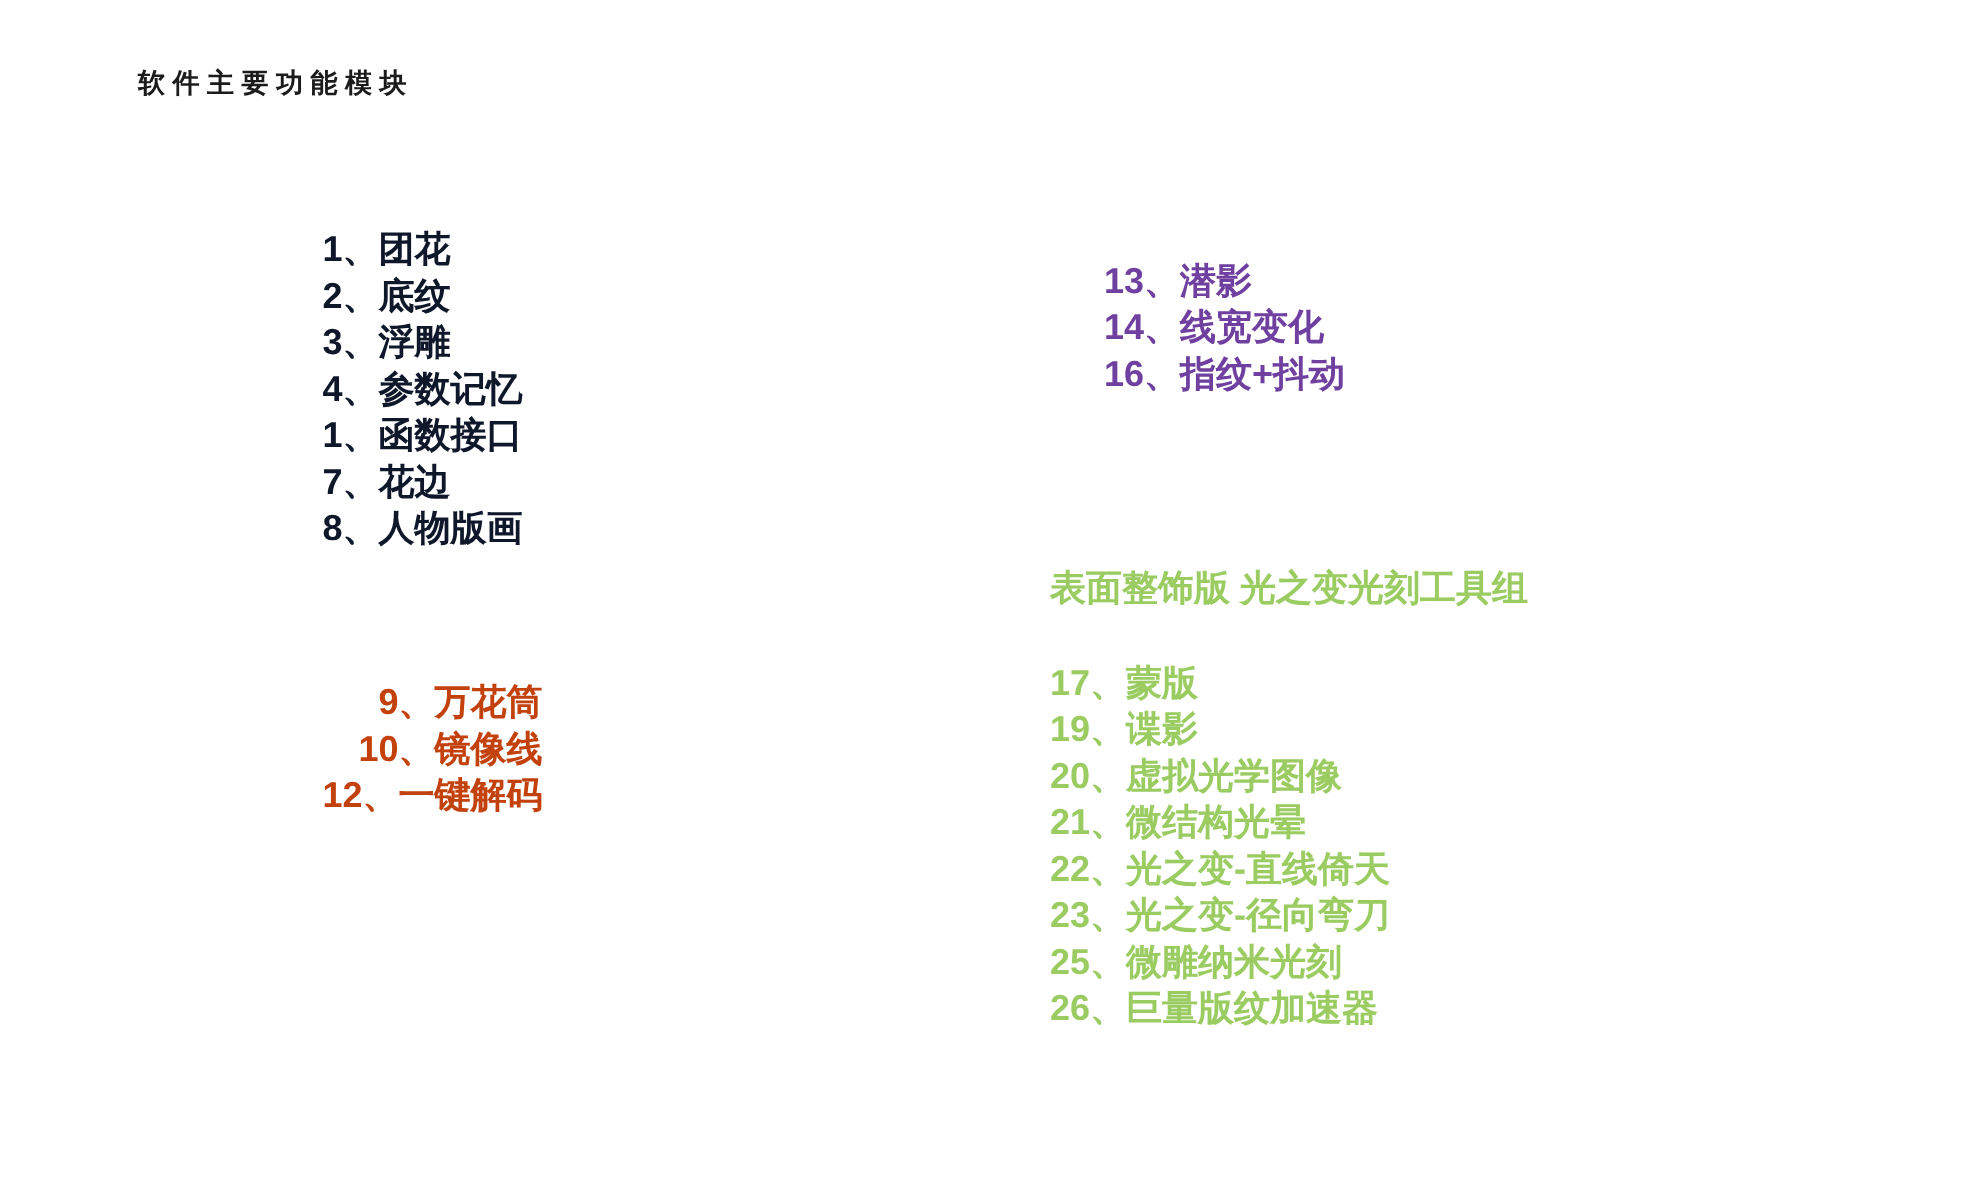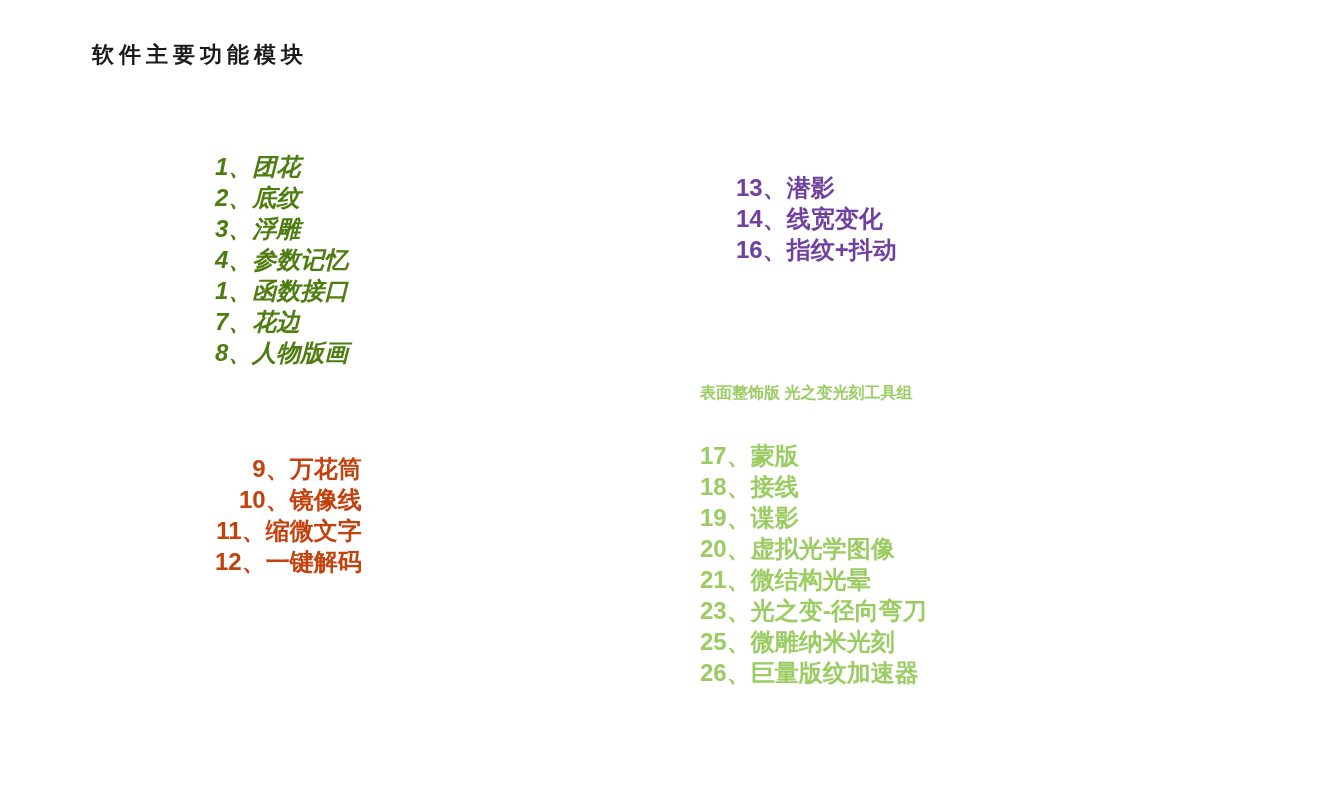--- a/index.html
+++ b/index.html
@@ -14,21 +14,21 @@
     height: 793px;
     background: #ffffff;
     overflow: hidden;
   }
   .title {
     position: absolute;
     left: 92px;
     top: 42px;
     margin: 0;
     font-family: "Liberation Serif", "DejaVu Serif", serif;
-    font-size: 22px;
+    font-size: 18px;
     font-weight: bold;
     letter-spacing: 5px;
     line-height: 26px;
     color: #1b1b1b;
     white-space: nowrap;
   }
   .list {
     position: absolute;
     margin: 0;
     padding: 0;
@@ -40,67 +40,66 @@
   }
   .group-block {
     position: absolute;
     white-space: nowrap;
   }
   .group-block .list {
     position: static;
     margin-top: 32px;
   }
   .list-header {
-    font-size: 16px;
+    font-size: 24px;
     font-weight: bold;
     line-height: 31px;
     white-space: nowrap;
   }
   .pos-basic    { left: 215px; top: 151px; }
   .pos-advanced { left: 215px; top: 453px; }
   .pos-security { left: 736px; top: 172px; }
   .pos-litho    { left: 700px; top: 377px; }
 </style>
 </head>
 <body>
 
 <div class="canvas">
 
   <h1 class="title" style="color: rgb(27, 27, 27);">软件主要功能模块</h1>
 
-  <ul class="list pos-basic" style="color: #4d7c0f; font-style: italic;">
+  <ul class="list pos-basic" style="color: #0f172a;">
       <li>1、团花</li>
       <li>2、底纹</li>
       <li>3、浮雕</li>
       <li>4、参数记忆</li>
       <li>1、函数接口</li>
       <li>7、花边</li>
       <li>8、人物版画</li>
     </ul>
 
   <ul class="list pos-advanced" style="color: #c2410c; text-align: right;">
       <li>9、万花筒</li>
       <li>10、镜像线</li>
-      <li>11、缩微文字</li>
       <li>12、一键解码</li>
     </ul>
 
   <ul class="list pos-security" style="color: rgb(112, 64, 160);">
       <li>13、潜影</li>
       <li>14、线宽变化</li>
       <li>16、指纹+抖动</li>
     </ul>
 
   <div class="group-block pos-litho" style="color: rgb(154, 204, 98);">
     <div class="list-header">表面整饰版 光之变光刻工具组</div>
     <ul class="list">
         <li>17、蒙版</li>
-        <li>18、接线</li>
         <li>19、谍影</li>
         <li>20、虚拟光学图像</li>
         <li>21、微结构光晕</li>
+        <li>22、光之变-直线倚天</li>
         <li>23、光之变-径向弯刀</li>
         <li>25、微雕纳米光刻</li>
         <li>26、巨量版纹加速器</li>
       </ul>
   </div>
 
 </div>
 
 </body></html>

